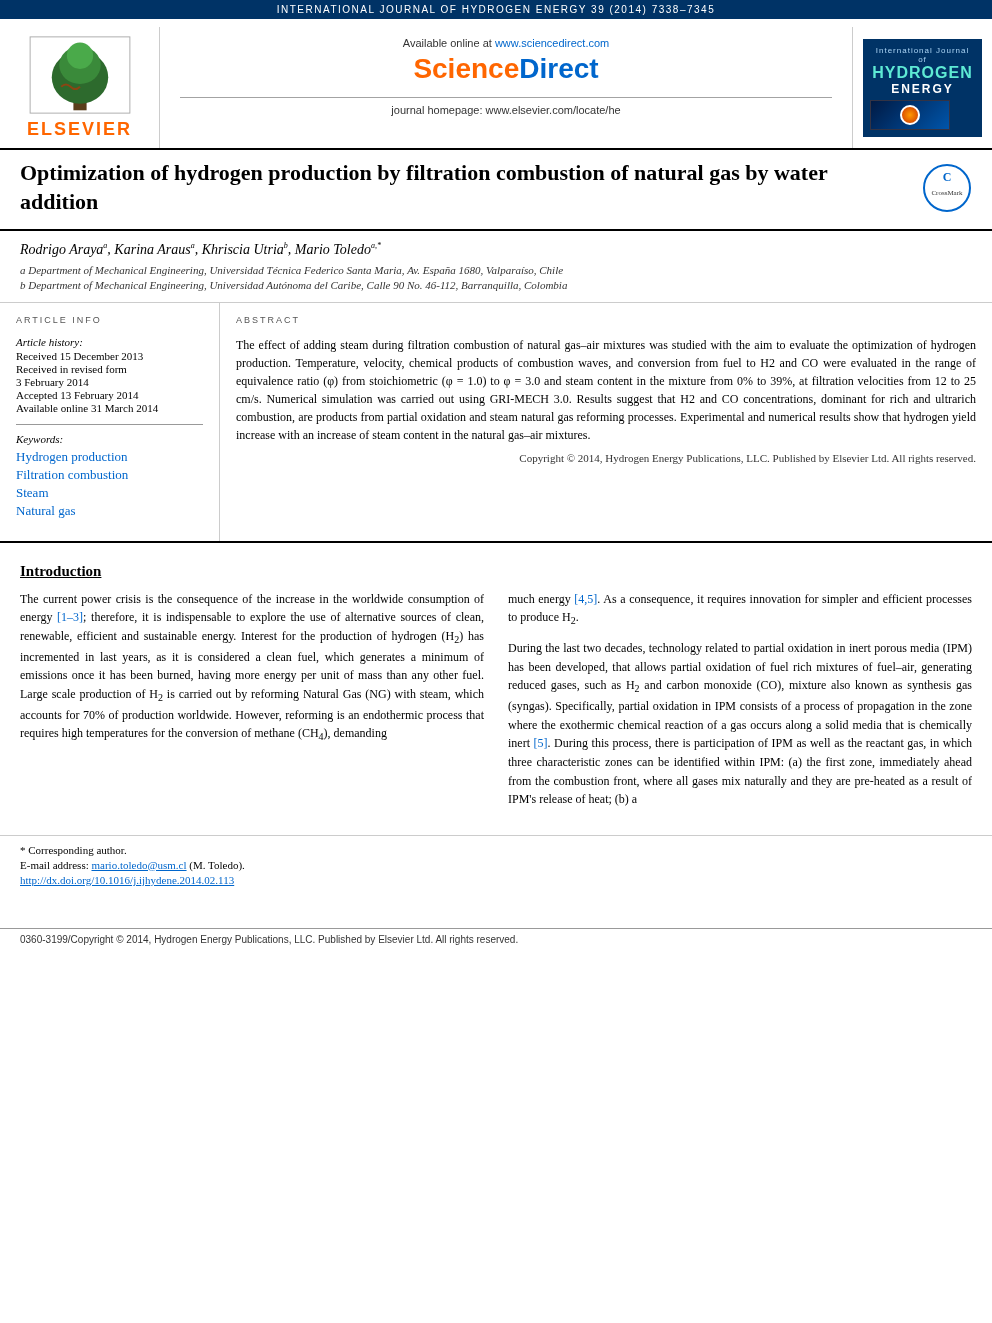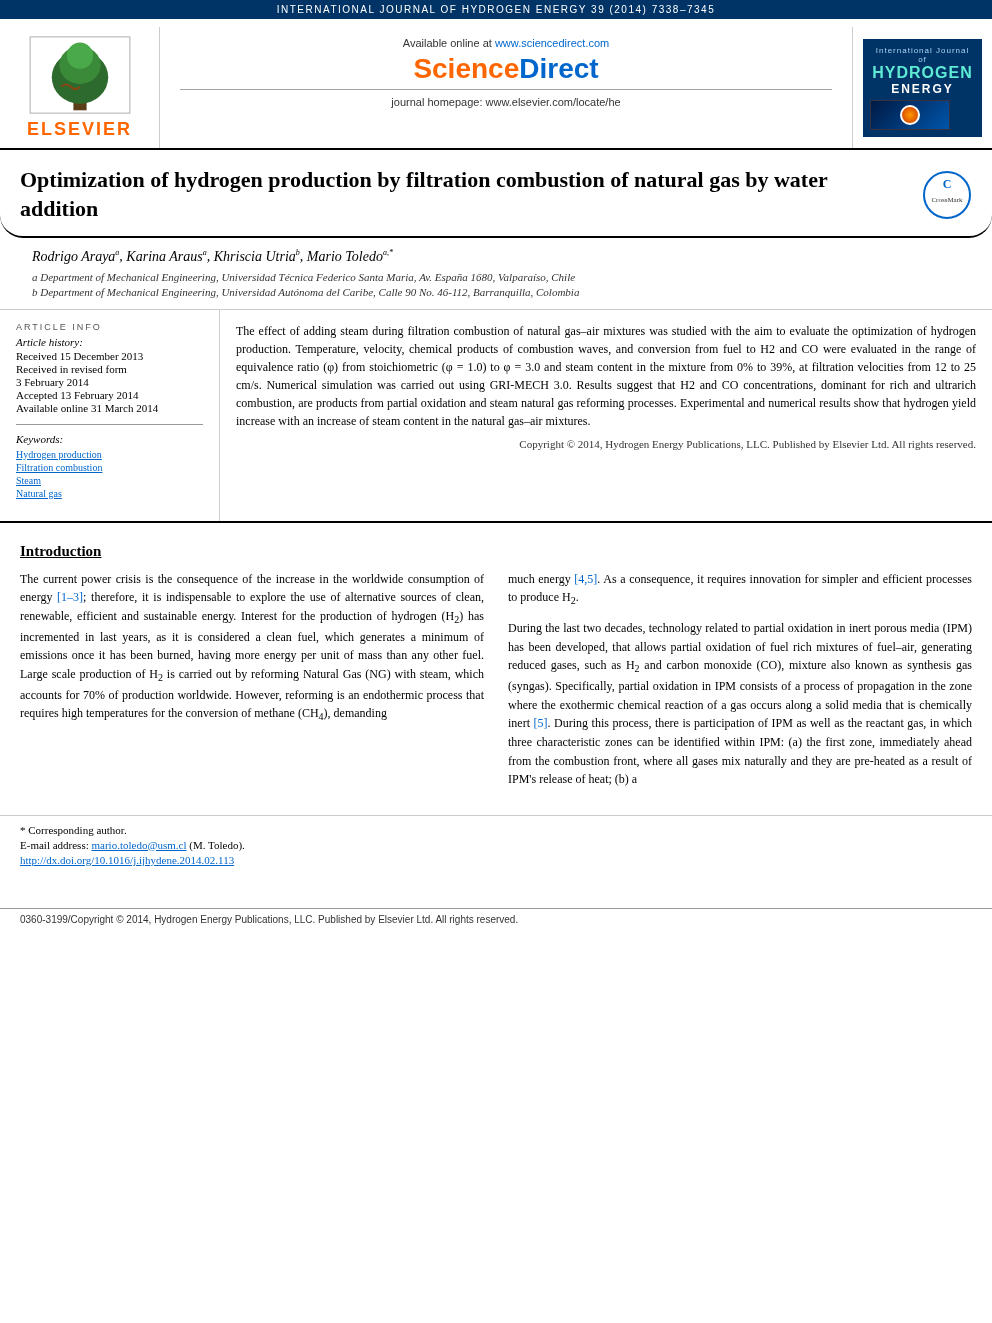--- a/index.html
+++ b/index.html
@@ -64,20 +64,21 @@
     }
     .available-online a {
       color: #0066cc;
       text-decoration: none;
     }
     .sciencedirect-title {
       font-size: 28px;
       font-weight: bold;
       color: #ff6600;
       font-family: Arial, sans-serif;
+      margin-bottom: 8px;
     }
     .sciencedirect-title span {
       color: #0066cc;
     }
     .journal-homepage {
       font-family: Arial, sans-serif;
       font-size: 11px;
       color: #333;
       border-top: 1px solid #a3a3a3;
       width: 100%;
@@ -97,42 +98,41 @@
       background: #003366;
       color: #fff;
       font-family: Arial, sans-serif;
       font-size: 9px;
       width: 128px;
       padding: 6px;
       text-align: center;
       border: 1px solid #003366;
     }
     .article-title-section {
-      padding: 16px 20px 12px 20px;
+      padding: 9px 20px 12px 20px;
       border-bottom: 2px solid #000;
       display: flex;
       align-items: flex-start;
       justify-content: space-between;
-      border-radius: 23px;
     }
     .article-title {
       font-size: 22px;
       font-weight: bold;
       color: #000;
       line-height: 1.3;
       max-width: 820px;
     }
     .crossmark-logo {
       width: 50px;
       flex-shrink: 0;
       margin-left: 10px;
       margin-top: 4px;
     }
     .authors-section {
-      padding: 10px 20px 8px 32px;
+      padding: 10px 20px 8px 20px;
       border-bottom: 1px solid #ccc;
     }
     .authors-line {
       font-size: 14px;
       font-style: italic;
       margin-bottom: 6px;
     }
     .affiliation {
       font-size: 11px;
       font-style: italic;
@@ -147,45 +147,44 @@
       width: 220px;
       padding: 12px 16px;
       border-right: 1px solid #ccc;
       flex-shrink: 0;
     }
     .section-label {
       font-family: Arial, sans-serif;
       font-size: 9px;
       letter-spacing: 2px;
       color: #555;
-      margin-bottom: 4px;
+      margin-bottom: 11px;
       text-transform: uppercase;
     }
     .info-group {
       margin-bottom: 10px;
     }
     .info-subheading {
       font-size: 11px;
       font-style: italic;
       margin-bottom: 2px;
     }
     .info-line {
       font-size: 11px;
       margin-bottom: 1px;
     }
     .keywords-title {
       font-size: 11px;
       font-style: italic;
       margin-bottom: 4px;
     }
     .keyword-item {
-      font-size: 10px;
+      font-size: 13px;
       margin-bottom: 2px;
       color: #0066cc;
-      text-decoration: underline;
     }
     .abstract-section {
       flex: 1;
       padding: 12px 16px;
     }
     .abstract-text {
       font-size: 12px;
       line-height: 1.5;
       text-align: justify;
     }
@@ -340,20 +339,21 @@
     <div class="info-group">
       <div class="keywords-title">Keywords:</div>
       <div class="keyword-item">Hydrogen production</div>
       <div class="keyword-item">Filtration combustion</div>
       <div class="keyword-item">Steam</div>
       <div class="keyword-item">Natural gas</div>
     </div>
   </div>
 
   <div class="abstract-section">
+    <div class="section-label">ABSTRACT</div>
     <div class="abstract-text">The effect of adding steam during filtration combustion of natural gas–air mixtures was studied with the aim to evaluate the optimization of hydrogen production. Temperature, velocity, chemical products of combustion waves, and conversion from fuel to H2 and CO were evaluated in the range of equivalence ratio (φ) from stoichiometric (φ = 1.0) to φ = 3.0 and steam content in the mixture from 0% to 39%, at filtration velocities from 12 to 25 cm/s. Numerical simulation was carried out using GRI-MECH 3.0. Results suggest that H2 and CO concentrations, dominant for rich and ultrarich combustion, are products from partial oxidation and steam natural gas reforming processes. Experimental and numerical results show that hydrogen yield increase with an increase of steam content in the natural gas–air mixtures.</div>
     <div class="copyright-line">Copyright © 2014, Hydrogen Energy Publications, LLC. Published by Elsevier Ltd. All rights reserved.</div>
   </div>
 </div>
 
 <div class="intro-section">
   <div class="intro-heading">Introduction</div>
   <div class="two-col">
     <div class="col-left">
       <p class="body-text">The current power crisis is the consequence of the increase in the worldwide consumption of energy <a>[1–3]</a>; therefore, it is indispensable to explore the use of alternative sources of clean, renewable, efficient and sustainable energy. Interest for the production of hydrogen (H<sub>2</sub>) has incremented in last years, as it is considered a clean fuel, which generates a minimum of emissions once it has been burned, having more energy per unit of mass than any other fuel. Large scale production of H<sub>2</sub> is carried out by reforming Natural Gas (NG) with steam, which accounts for 70% of production worldwide. However, reforming is an endothermic process that requires high temperatures for the conversion of methane (CH<sub>4</sub>), demanding</p>

